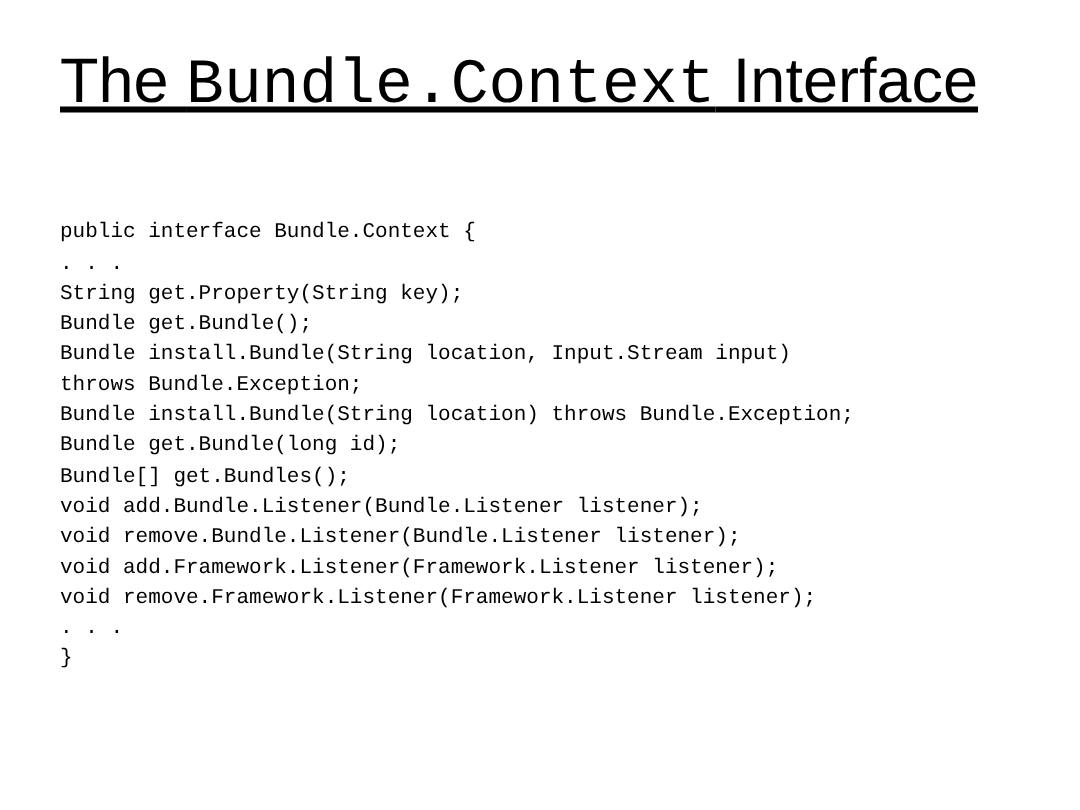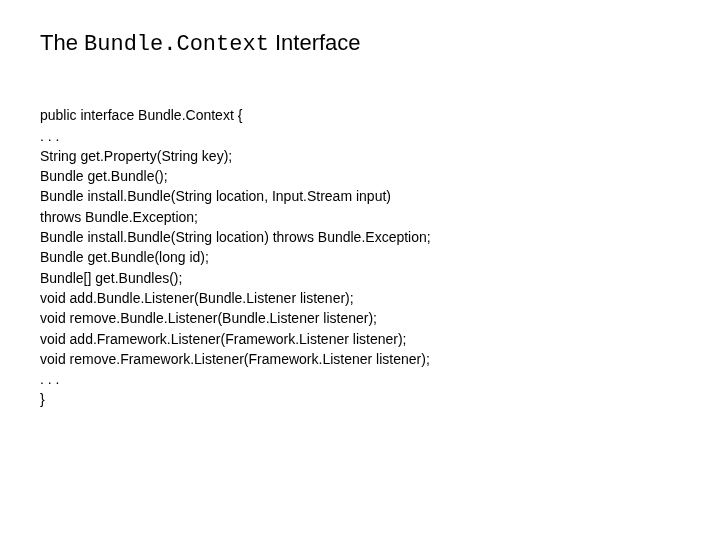--- a/index.html
+++ b/index.html
@@ -5,33 +5,34 @@
     * { margin: 0; padding: 0; box-sizing: border-box; }
     body {
       width: 720px;
       height: 540px;
       background: white;
       font-family: Arial, Helvetica, sans-serif;
       padding: 30px 40px;
       overflow: hidden;
     }
     .slide-title {
-      font-size: 22px;
+      font-size: 42px;
       font-weight: normal;
-      margin-bottom: 28px;
+      margin-bottom: 44px;
       white-space: nowrap;
+      text-decoration: underline;
     }
     .title-word {
       font-family: Arial, Helvetica, sans-serif;
     }
     .title-code {
       font-family: "Courier New", Courier, monospace;
     }
     .code-block {
-      font-family: Liberation Sans, sans-serif;
+      font-family: Liberation Mono, monospace;
       font-size: 14px;
       line-height: 1.45;
       white-space: pre;
     }
   </style>
 </head>
 <body>
 
 <h1 class="slide-title">
   <span class="title-word">The </span><span class="title-code">Bundle.Context</span><span class="title-word"> Interface</span>

